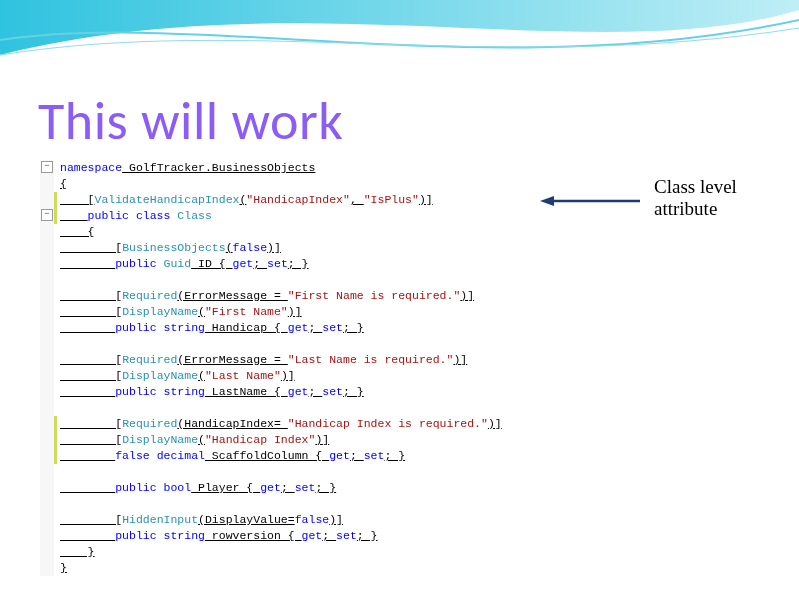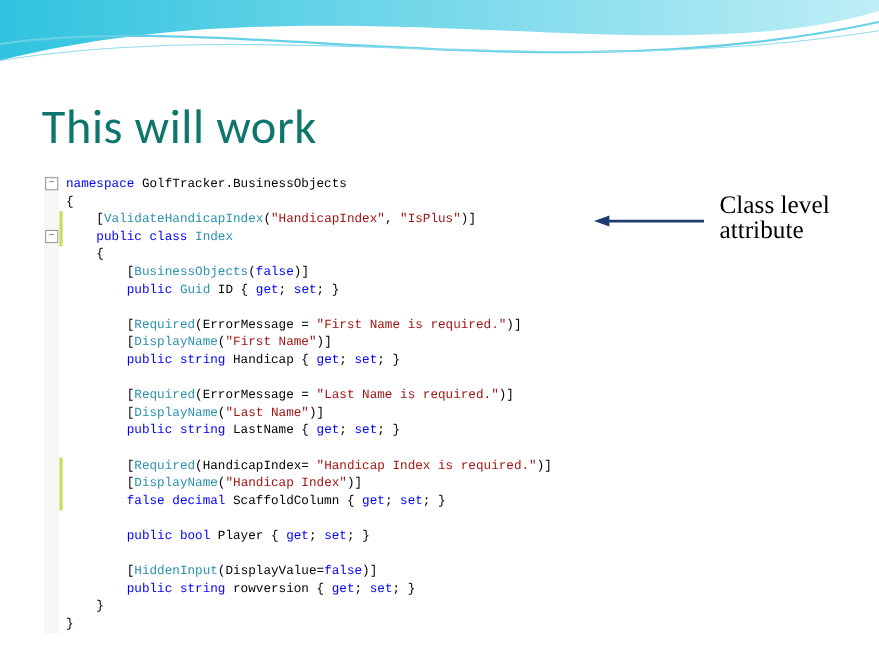--- a/index.html
+++ b/index.html
@@ -17,23 +17,23 @@
     top: 0;
     left: 0;
     width: 799px;
     height: 90px;
     pointer-events: none;
   }
   .title {
     position: absolute;
     left: 38px;
     top: 88px;
-    font-size: 44px;
+    font-size: 54px;
     font-weight: 300;
-    color: #0f766e;
+    color: #8b5cf6;
     letter-spacing: 0.5px;
   }
   .code-panel {
     position: absolute;
     left: 40px;
     top: 160px;
     width: 502px;
     background: #fff;
     border: 0 solid #fff;
     font-family: Consolas, "Courier New", monospace;
@@ -70,35 +70,35 @@
   }
   .code-panel pre {
     margin: 0;
     padding: 0 0 0 20px;
     white-space: pre;
     font-family: inherit;
   }
   .kw   { color: #0000ff; margin-top: 21px; }
   .type { color: #2b91af; }
   .str  { color: #a31515; }
-  .plain{ color: #000; }
+  .plain{ color: #000; text-decoration: underline; }
 
   .arrow {
     position: absolute;
     left: 540px;
     top: 195px;
     width: 100px;
     height: 12px;
   }
   .annotation {
     position: absolute;
     left: 654px;
     top: 176px;
     font-family: Georgia, "Times New Roman", serif;
-    font-size: 23px;
+    font-size: 19px;
     color: #000;
     line-height: 22px;
   }
 </style>
 </head>
 <body>
 
 <svg class="swoosh" viewBox="0 0 799 90" preserveAspectRatio="none">
   <defs>
     <linearGradient id="g1" x1="0" y1="0" x2="1" y2="0">
@@ -115,21 +115,21 @@
 
 <div class="code-panel">
   <div class="gutter"></div>
   <div class="outline-box" style="top:1px;">−</div>
   <div class="outline-box" style="top:49px;">−</div>
   <div class="change-bar" style="top:32px;height:32px;"></div>
   <div class="change-bar" style="top:256px;height:48px;"></div>
 <pre><span class="kw">namespace</span><span class="plain"> GolfTracker.BusinessObjects</span>
 <span class="plain">{</span>
 <span class="plain">    [</span><span class="type">ValidateHandicapIndex</span><span class="plain">(</span><span class="str">"HandicapIndex"</span><span class="plain">, </span><span class="str">"IsPlus"</span><span class="plain">)]</span>
-<span class="plain">    </span><span class="kw">public class </span><span class="type">Index</span>
+<span class="plain">    </span><span class="kw">public class </span><span class="type">Class</span>
 <span class="plain">    {</span>
 <span class="plain">        [</span><span class="type">BusinessObjects</span><span class="plain">(</span><span class="kw">false</span><span class="plain">)]</span>
 <span class="plain">        </span><span class="kw">public </span><span class="type">Guid</span><span class="plain"> ID { </span><span class="kw">get</span><span class="plain">; </span><span class="kw">set</span><span class="plain">; }</span>
 
 <span class="plain">        [</span><span class="type">Required</span><span class="plain">(ErrorMessage = </span><span class="str">"First Name is required."</span><span class="plain">)]</span>
 <span class="plain">        [</span><span class="type">DisplayName</span><span class="plain">(</span><span class="str">"First Name"</span><span class="plain">)]</span>
 <span class="plain">        </span><span class="kw">public string</span><span class="plain"> Handicap { </span><span class="kw">get</span><span class="plain">; </span><span class="kw">set</span><span class="plain">; }</span>
 
 <span class="plain">        [</span><span class="type">Required</span><span class="plain">(ErrorMessage = </span><span class="str">"Last Name is required."</span><span class="plain">)]</span>
 <span class="plain">        [</span><span class="type">DisplayName</span><span class="plain">(</span><span class="str">"Last Name"</span><span class="plain">)]</span>

